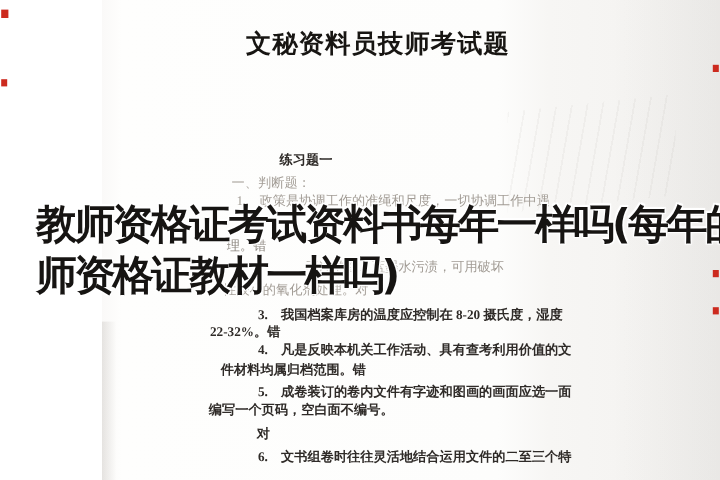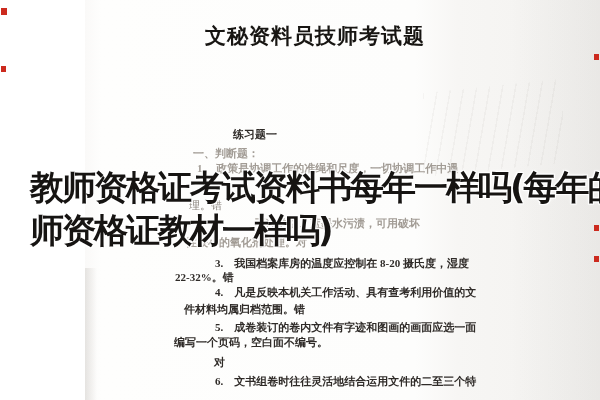--- a/index.html
+++ b/index.html
@@ -28,21 +28,21 @@
   .doc-title{
     position:absolute;left:120px;top:22px;margin:0;
     font-size:21px;font-weight:600;letter-spacing:1px;color:#171512;
     white-space:nowrap;font-family:"Liberation Serif", serif;
   }
   .dl{
     position:absolute;white-space:nowrap;font-size:11px;line-height:12px;
     font-family:"Liberation Serif", serif;
   }
   .dark{color:#2f2b28;font-weight:700;}
-  .faint{color:#a29c95;font-weight:700;text-align:center;}
+  .faint{color:#a29c95;font-weight:400;text-align:center;}
   .faint2{color:#8d8780;font-weight:400;}
   
   .dl0{left:105px;top:109px;}
   .dl1{left:108px;top:128px;padding-left:40px;}
   .dl2{left:108px;top:147px;}
   .dl3{left:112px;top:162px;}
   .dl4{left:104px;top:199px;}
   .dl5{left:170px;top:217px;}
   .dl6{left:101px;top:236px;}
   .dl7{left:130px;top:257px;}

